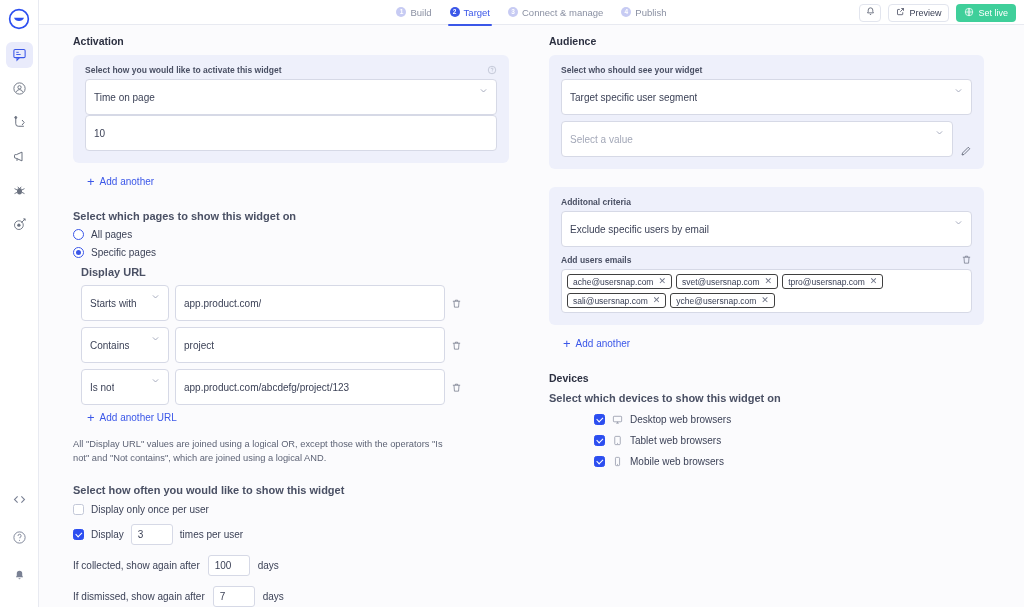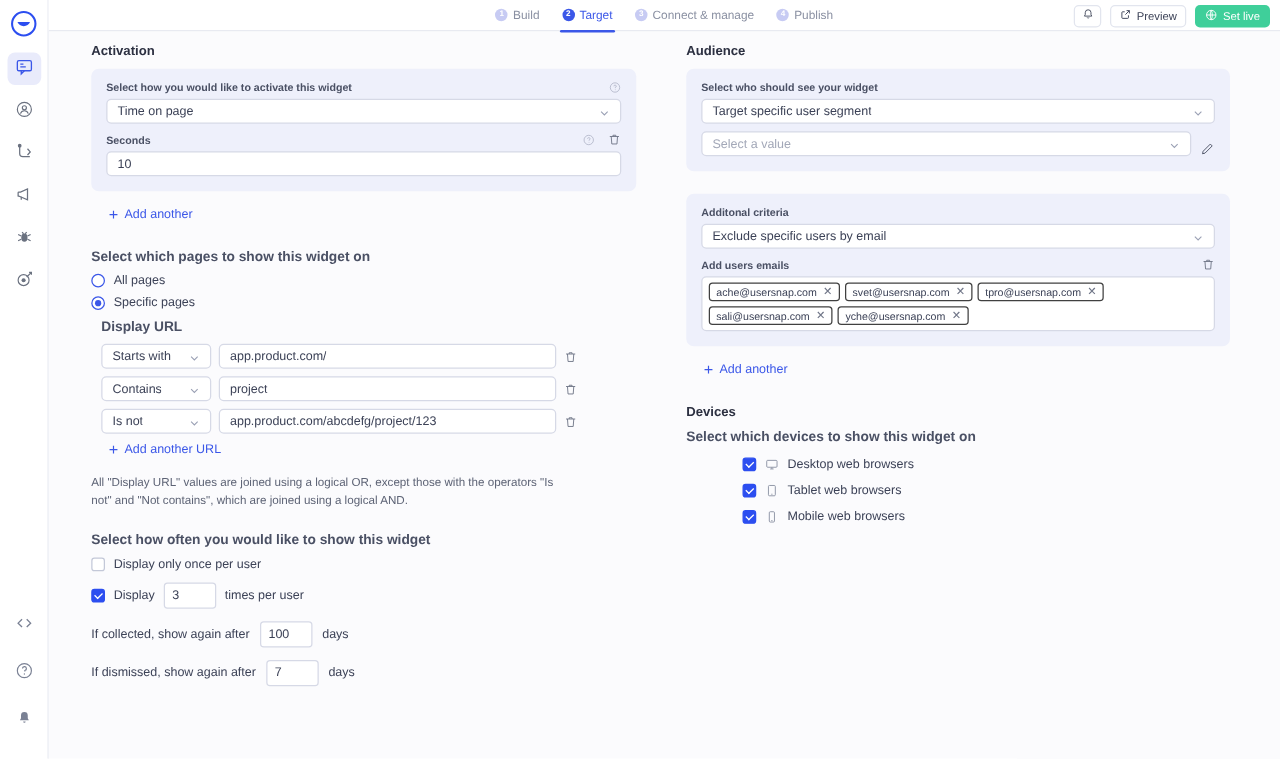--- a/index.html
+++ b/index.html
@@ -89,21 +89,21 @@
   .section-title { font-size: 10.5px; font-weight: bold; color: #2c3041;
     margin-bottom: 8px; }
 
   .panel { background: #eef0fb; border-radius: 6px; padding: 10px 12px 12px 12px; }
 
   .field-label { font-size: 8.5px; font-weight: bold; color: #4a5064;
     margin-bottom: 4px; display: flex; align-items: center; }
   .field-label .sp { flex: 1 1 auto; }
 
   .select, .text-input {
-    height: 20px; background: #fff; border: 1px solid #d6d9e6; border-radius: 4px;
+    height: 36px; background: #fff; border: 1px solid #d6d9e6; border-radius: 4px;
     display: flex; align-items: center; padding: 0 8px; font-size: 10px;
     color: #3c4257; width: 100%; position: relative;
   }
   .select .caret { position: absolute; right: 8px; top: 6px; color: #9aa0b4; }
   .select .val { overflow: hidden; white-space: nowrap; }
   .select .val.placeholder { color: #a3a8b8; }
   .text-input .val { overflow: hidden; white-space: nowrap; }
 
   .help-i { color: #b4b9cb; display: inline-flex; }
   .trash { color: #6f7587; display: inline-flex; }
@@ -340,36 +340,20 @@
           </div>
           <div class="select">
             <span class="val">Time on page</span>
             <span class="caret">
               <svg width="9" height="9" viewBox="0 0 24 24" fill="none" stroke="currentColor" stroke-width="2.3">
                   <path d="M5 9l7 7 7-7"></path>
                 </svg>
             </span>
           </div>
 
-          <div class="field-label" style="margin-top:7px;">
-            <span>Seconds</span>
-            <span class="sp"></span>
-            <span class="help-i">
-              <svg width="10" height="10" viewBox="0 0 24 24" fill="none" stroke="currentColor" stroke-width="1.7">
-                <circle cx="12" cy="12" r="9"></circle>
-                <path d="M9.8 9.6a2.3 2.3 0 1 1 2.8 2.3v1.3"></path>
-                <circle cx="12.5" cy="16.3" r="0.9" fill="currentColor" stroke="none"></circle>
-              </svg>
-            </span>
-            <span class="trash" style="margin-left:10px;">
-              <svg width="11" height="11" viewBox="0 0 24 24" fill="none" stroke="currentColor" stroke-width="1.6">
-                <path d="M4 7h16M9.5 7V4.8h5V7M6.5 7l1 13h9l1-13"></path>
-              </svg>
-            </span>
-          </div>
           <div class="text-input">
             <span class="val">10</span>
           </div>
         </div>
 
         <div class="add-link">
           <span class="plus">+</span>
           <span>Add another</span>
         </div>
 

